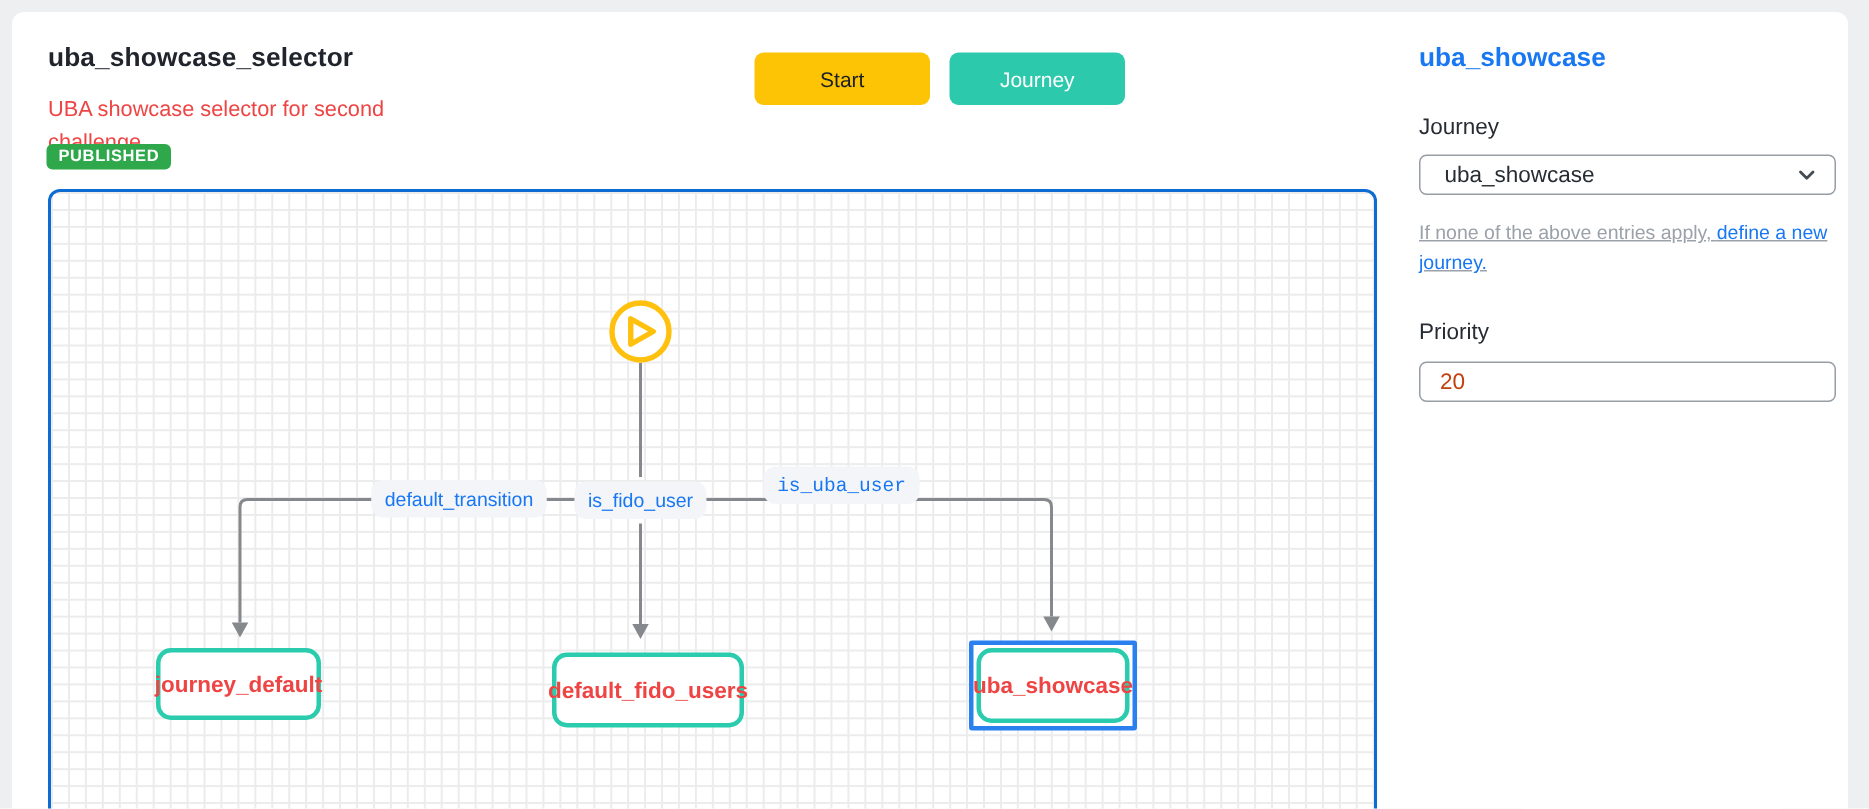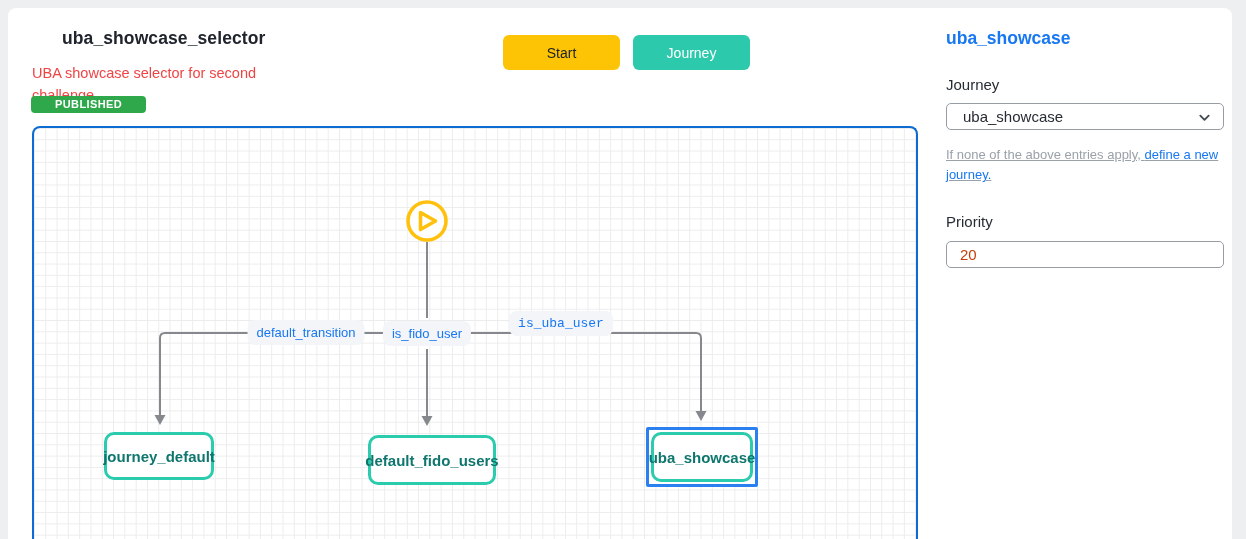--- a/index.html
+++ b/index.html
@@ -3,24 +3,24 @@
 <meta charset="utf-8">
 <style>
   * { margin:0; padding:0; box-sizing:border-box; }
   html,body { width:1246px; height:539px; overflow:hidden; }
   body { font-family:"Liberation Sans","DejaVu Sans",sans-serif; background:#edeff1; position:relative; }
 
   .surface { position:absolute; left:8px; top:8px; width:1224px; height:560px;
              background:#ffffff; border-radius:8px; }
 
   
-  .flow-title { position:absolute; left:24px; top:20px; font-size:17.5px; font-weight:bold; color:#20242c; letter-spacing:.1px;margin-left:30px; }
+  .flow-title { position:absolute; left:24px; top:20px; font-size:17.5px; font-weight:bold; color:#20242c; letter-spacing:.1px; }
   .flow-subtitle { position:absolute; left:24px; top:54px; width:232px; font-size:14.5px; line-height:1.55; color:#ef4444; }
   .status-badge { position:absolute; left:23px; top:88px; height:17px; line-height:17px;
-                  padding:0 24px; background:#2fa84c; color:#ffffff; font-size:11px;
+                  padding:0 8px; background:#2fa84c; color:#ffffff; font-size:11px;
                   font-weight:bold; letter-spacing:.4px; border-radius:4px; }
 
   
   .btn { position:absolute; top:27px; width:117px; height:35px; border:none; border-radius:6px;
          font-family:inherit; font-size:14px; font-weight:normal; cursor:pointer;
          display:flex; align-items:center; justify-content:center; }
   .btn-start { left:495px; background:#fdc405; color:#1c2026; }
   .btn-journey { left:625px; background:#2dc9ac; color:#ffffff; }
 
   
@@ -32,21 +32,21 @@
               linear-gradient(to bottom, #ececec 1px, transparent 1px);
             background-size:11.3px 11.3px; }
   .edges { position:absolute; left:0; top:0; }
 
   .edge-label { position:absolute; transform:translateX(-50%);
                 background:#f3f5f8; color:#1877f2; font-size:13px;
                 padding:5px 9px; border-radius:8px; white-space:nowrap; }
 
   .node { position:absolute; background:#ffffff; border:3px solid #2bcbae; border-radius:10px;
           display:flex; align-items:center; justify-content:center;
-          font-size:15px; font-weight:bold; color:#0f766e; white-space:nowrap; }
+          font-size:15px; font-weight:bold; color:#ef4444; white-space:nowrap; }
   .node-journey-default { left:70px; top:304px; width:110px; height:48px; }
   .node-default-fido  { left:334px; top:307px; width:128px; height:50px; }
   .selection-box { position:absolute; left:612px; top:299px; width:112px; height:60px;
                    border:3px solid #2b80f0; border-radius:2px; background:#ffffff; }
   .selection-box .node { position:absolute; left:2px; top:2px; right:2px; bottom:2px; }
 
   
   .panel { position:absolute; left:938px; top:8px; width:278px; }
   .panel-title { position:absolute; left:0; top:12px; font-size:17.5px; font-weight:bold; color:#1877f2; }
   .field-label { position:absolute; left:0; font-size:15px; color:#272c33; }

